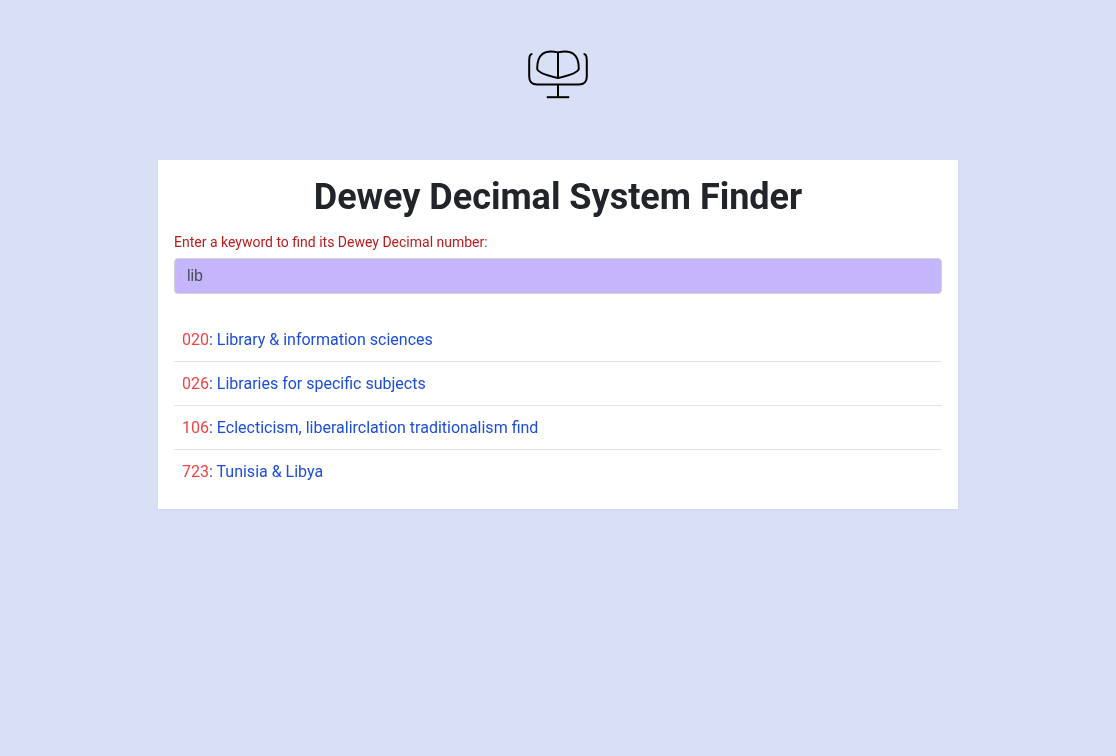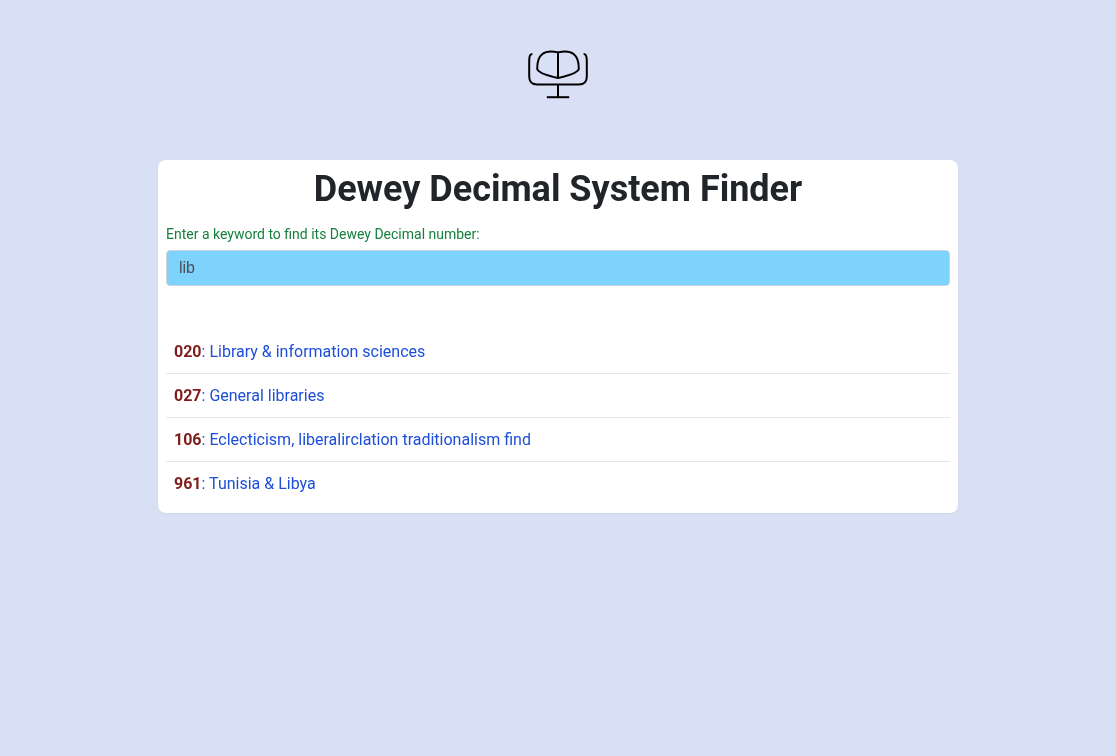--- a/index.html
+++ b/index.html
@@ -24,70 +24,70 @@
     
     .logo {
       width: 80px;
       height: 80px;
     }
     
     .card {
       background-color: #ffffff;
       max-width: 800px;
       margin: 0 auto;
-      padding: 8px;
-      border-radius: 8px;
+      padding: 16px;
+      border-radius: 0;
       box-shadow: 0 1px 3px rgba(0,0,0,0.04);
     }
     
     .title {
       font-size: 36px;
       font-weight: 700;
       color: #212529;
       text-align: center;
       margin-bottom: 16px;
     }
     
     .label {
       font-size: 14px;
-      color: #15803d;
+      color: #b91c1c;
       margin-bottom: 8px;
       display: block;
     }
     
     .search-input {
       width: 100%;
       padding: 8px 12px;
       font-size: 16px;
       color: #495057;
-      background-color: #7dd3fc;
+      background-color: #c4b5fd;
       border: 1px solid #ced4da;
       border-radius: 4px;
-      margin-bottom: 44px;
+      margin-bottom: 24px;
       outline: none;
     }
     
     .results {
       list-style: none;
     }
     
     .result-item {
       padding: 12px 8px;
       border-bottom: 1px solid #e1e4e8;
       font-size: 16px;
       color: #212529;
     }
     
     .result-item:last-child {
       border-bottom: none;
     }
     
     .result-number {
-      color: #7f1d1d;
-      font-weight: 700;
+      color: #ef4444;
+      font-weight: 400;
     }
     
     .result-text {
       color: #1d4ed8;
     }
   </style>
 </head>
 <body>
 
 <div class="logo-container">
@@ -100,17 +100,17 @@
   </svg>
 </div>
 
 <div class="card">
   <h1 class="title">Dewey Decimal System Finder</h1>
   <label class="label">Enter a keyword to find its Dewey Decimal number:</label>
   <input type="text" class="search-input" value="lib" style="">
   
   <ul class="results">
   <li class="result-item"><span class="result-number">020</span><span class="result-text">: Library &amp; information sciences</span></li>
-      <li class="result-item"><span class="result-number">027</span><span class="result-text">: General libraries</span></li>
+      <li class="result-item"><span class="result-number">026</span><span class="result-text">: Libraries for specific subjects</span></li>
       <li class="result-item"><span class="result-number">106</span><span class="result-text">: Eclecticism, liberalirclation traditionalism find</span></li>
-      <li class="result-item"><span class="result-number">961</span><span class="result-text">: Tunisia &amp; Libya</span></li>
+      <li class="result-item"><span class="result-number">723</span><span class="result-text">: Tunisia &amp; Libya</span></li>
     </ul>
 </div>
 
 </body></html>

